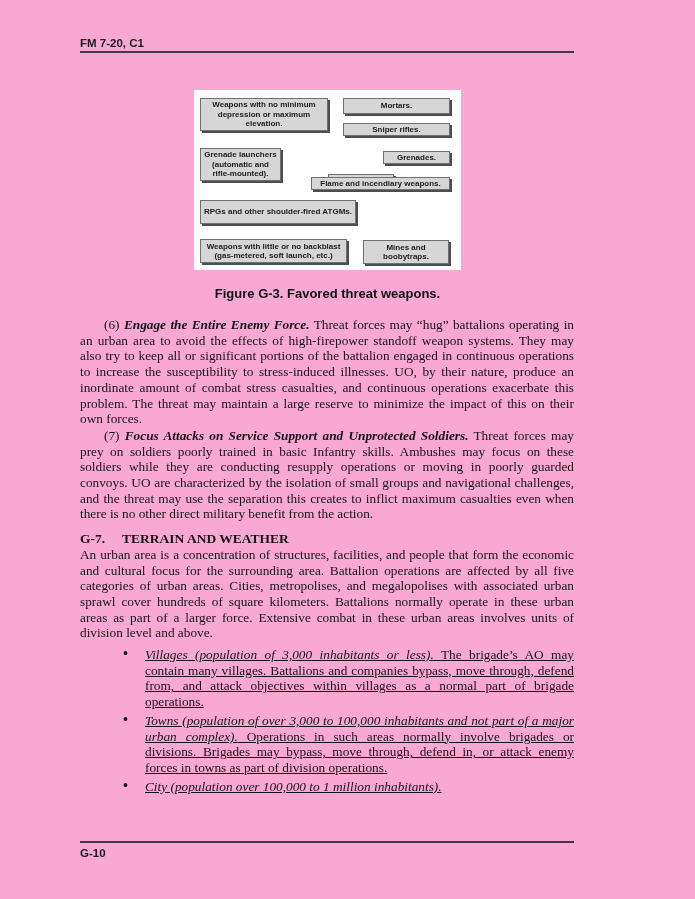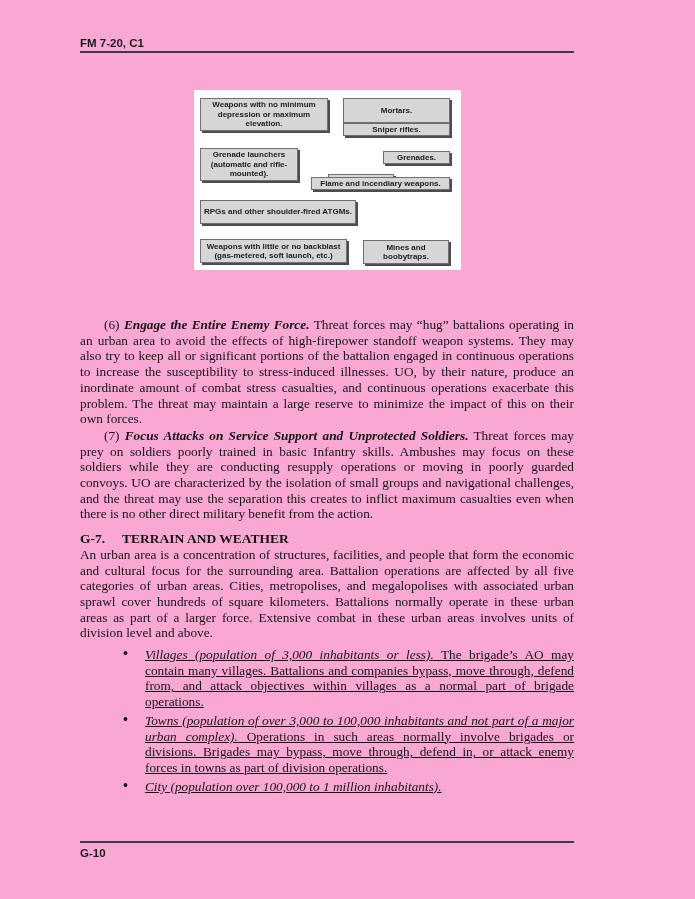--- a/index.html
+++ b/index.html
@@ -47,23 +47,23 @@
     border: 1px solid #6f6f6f;
     box-shadow: 2px 2px 0 #4d4d4d;
     display: flex; align-items: center; justify-content: center;
     text-align: center;
     font-family: "Liberation Sans", "DejaVu Sans", sans-serif;
     font-weight: bold; font-size: 8px; line-height: 9.5px;
     color: #1b1b1b;
     padding: 1px 2px;
   }
   .fb1  { left: 6px;   top: 8px;   width: 128px; height: 33px; }
-  .fb2  { left: 149px; top: 8px;   width: 107px; height: 25px; }
+  .fb2  { left: 149px; top: 8px;   width: 107px; height: 16px; }
   .fb3  { left: 149px; top: 33px;  width: 107px; height: 13px; }
-  .fb4  { left: 6px;   top: 58px;  width: 98px;  height: 33px; }
+  .fb4  { left: 6px;   top: 58px;  width: 81px;  height: 33px; }
   .fb5  { left: 134px; top: 61px;  width: 66px;  height: 15px; margin-top: 23px; }
   .fb6  { left: 189px; top: 61px;  width: 67px;  height: 13px; }
   .fb7  { left: 117px; top: 87px;  width: 139px; height: 13px; }
   .fb8  { left: 6px;   top: 110px; width: 156px; height: 24px; }
   .fb9  { left: 147px; top: 111px; width: 108px; height: 24px; }
   .fb10 { left: 6px;   top: 149px; width: 147px; height: 24px; }
   .fb11 { left: 169px; top: 150px; width: 86px;  height: 24px; }
 
   .figure-caption {
     position: absolute; left: 176px; top: 286px; width: 303px;
@@ -112,20 +112,21 @@
     <div class="fbox fb3">Sniper rifles.</div>
     <div class="fbox fb4">Grenade launchers (automatic and rifle-mounted).</div>
     <div class="fbox fb5">Machine guns.</div>
     <div class="fbox fb6">Grenades.</div>
     <div class="fbox fb7">Flame and incendiary weapons.</div>
     <div class="fbox fb8">RPGs and other shoulder-fired ATGMs.</div>
     <div class="fbox fb10">Weapons with little or no backblast (gas-metered, soft launch, etc.)</div>
     <div class="fbox fb11">Mines and boobytraps.</div>
   </div>
 
+  <div class="figure-caption">Figure G-3. Favored threat weapons.</div>
 
   <div class="body-block">
 
     <p class="num-para"><span>(6) </span><span class="lead-bi">Engage the Entire Enemy Force.</span><span> Threat forces may “hug” battalions operating in an urban area to avoid the effects of high-firepower standoff weapon systems. They may also try to keep all or significant portions of the battalion engaged in continuous operations to increase the susceptibility to stress-induced illnesses. UO, by their nature, produce an inordinate amount of combat stress casualties, and continuous operations exacerbate this problem. The threat may maintain a large reserve to minimize the impact of this on their own forces.</span></p>
 
     <p class="num-para"><span>(7) </span><span class="lead-bi">Focus Attacks on Service Support and Unprotected Soldiers.</span><span> Threat forces may prey on soldiers poorly trained in basic Infantry skills. Ambushes may focus on these soldiers while they are conducting resupply operations or moving in poorly guarded convoys. UO are characterized by the isolation of small groups and navigational challenges, and the threat may use the separation this creates to inflict maximum casualties even when there is no other direct military benefit from the action.</span></p>
 
     <h2 class="section-heading"><span class="section-num">G-7.</span><span>TERRAIN AND WEATHER</span></h2>
 
     <p class="section-body">An urban area is a concentration of structures, facilities, and people that form the economic and cultural focus for the surrounding area. Battalion operations are affected by all five categories of urban areas. Cities, metropolises, and megalopolises with associated urban sprawl cover hundreds of square kilometers. Battalions normally operate in these urban areas as part of a larger force. Extensive combat in these urban areas involves units of division level and above.</p>

